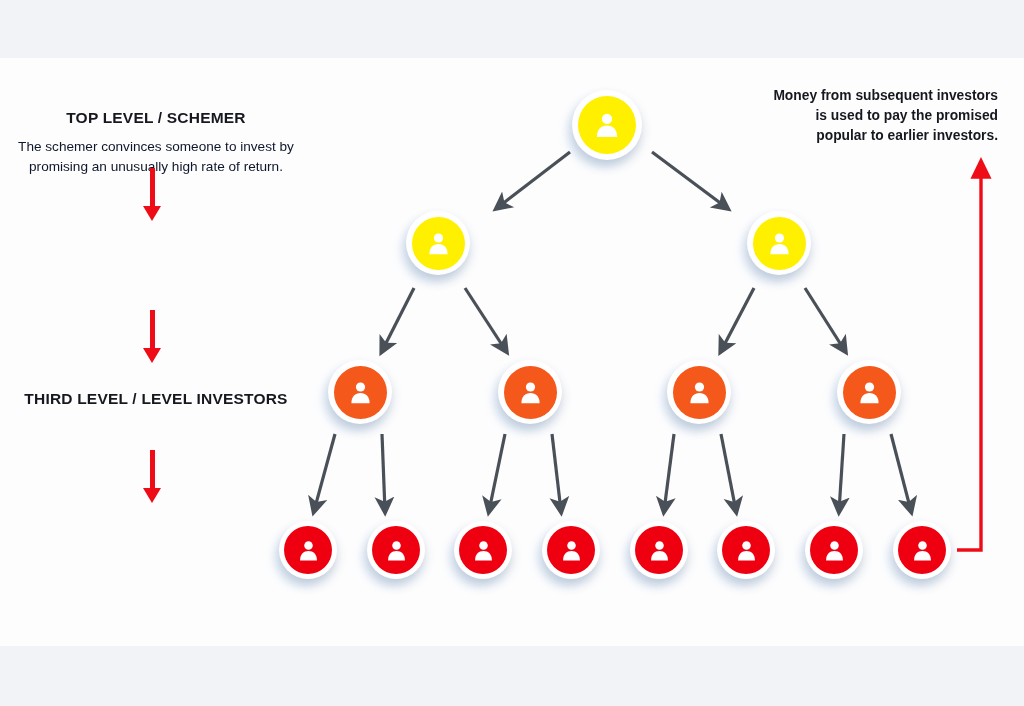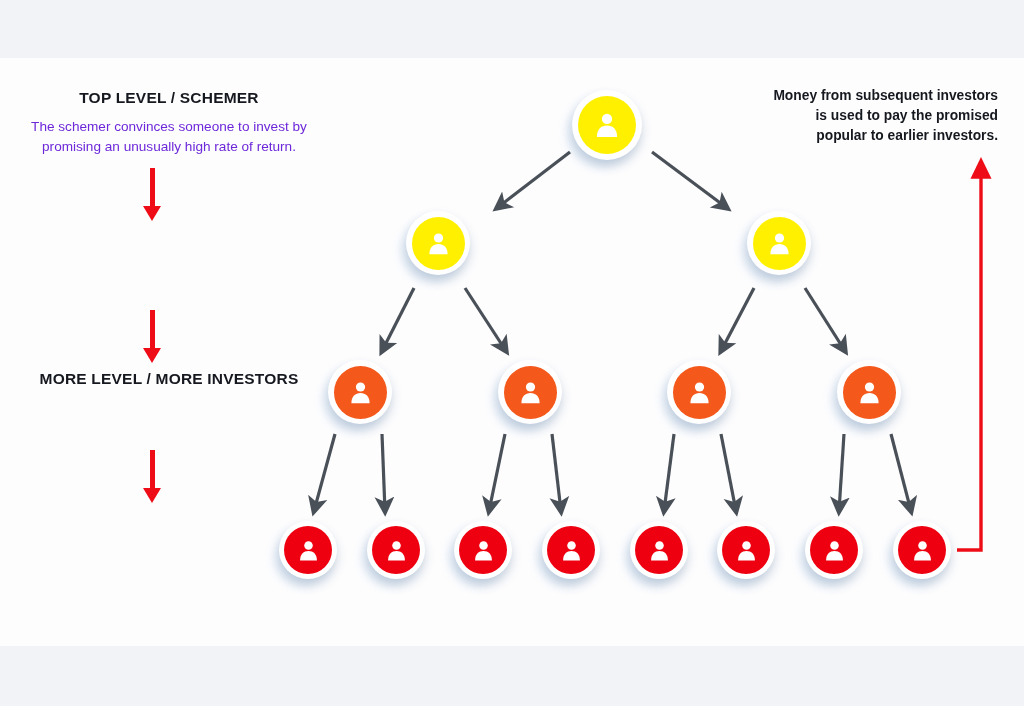--- a/index.html
+++ b/index.html
@@ -25,35 +25,36 @@
     left: 0;
     top: 58px;
     width: 1024px;
     height: 588px;
     background: #fdfdfe;
   }
   
   .level-block {
     position: absolute;
     width: 310px;
-    left: 14px;
+    left: 1px;
     text-align: center;
+    margin-top: 20px;
   }
   .level-title {
     font-size: 15.5px;
     font-weight: bold;
     color: #16181f;
     letter-spacing: .2px;
     line-height: 1.32;
     margin: 0 0 9px 0;
     white-space: pre-line;
   }
   .level-desc {
     font-size: 13.6px;
-    color: #6d28d9;
+    color: #0f172a;
     line-height: 1.47;
     margin: 0;
     white-space: pre-line;
   }
   #blk1 { top: 88px; }
   #blk2 { top: 227px; }
   #blk3 { top: 369px; }
   #blk4 { top: 509px; }
 
   
@@ -306,21 +307,21 @@
   </div>
 
   <div class="level-block" id="blk1">
     <p class="level-title">TOP LEVEL / SCHEMER</p>
     <p class="level-desc">The schemer convinces someone to invest by
 promising an unusually high rate of return.</p>
   </div>
   <div class="level-block" id="blk2">
   </div>
   <div class="level-block" id="blk3">
-    <p class="level-title">MORE LEVEL / MORE INVESTORS</p>
+    <p class="level-title">THIRD LEVEL / LEVEL INVESTORS</p>
   </div>
 
   <div class="step-arrow" id="sa1">
     <div class="shaft"></div>
     <div class="head"></div>
   </div>
   <div class="step-arrow" id="sa2">
     <div class="shaft"></div>
     <div class="head"></div>
   </div>

